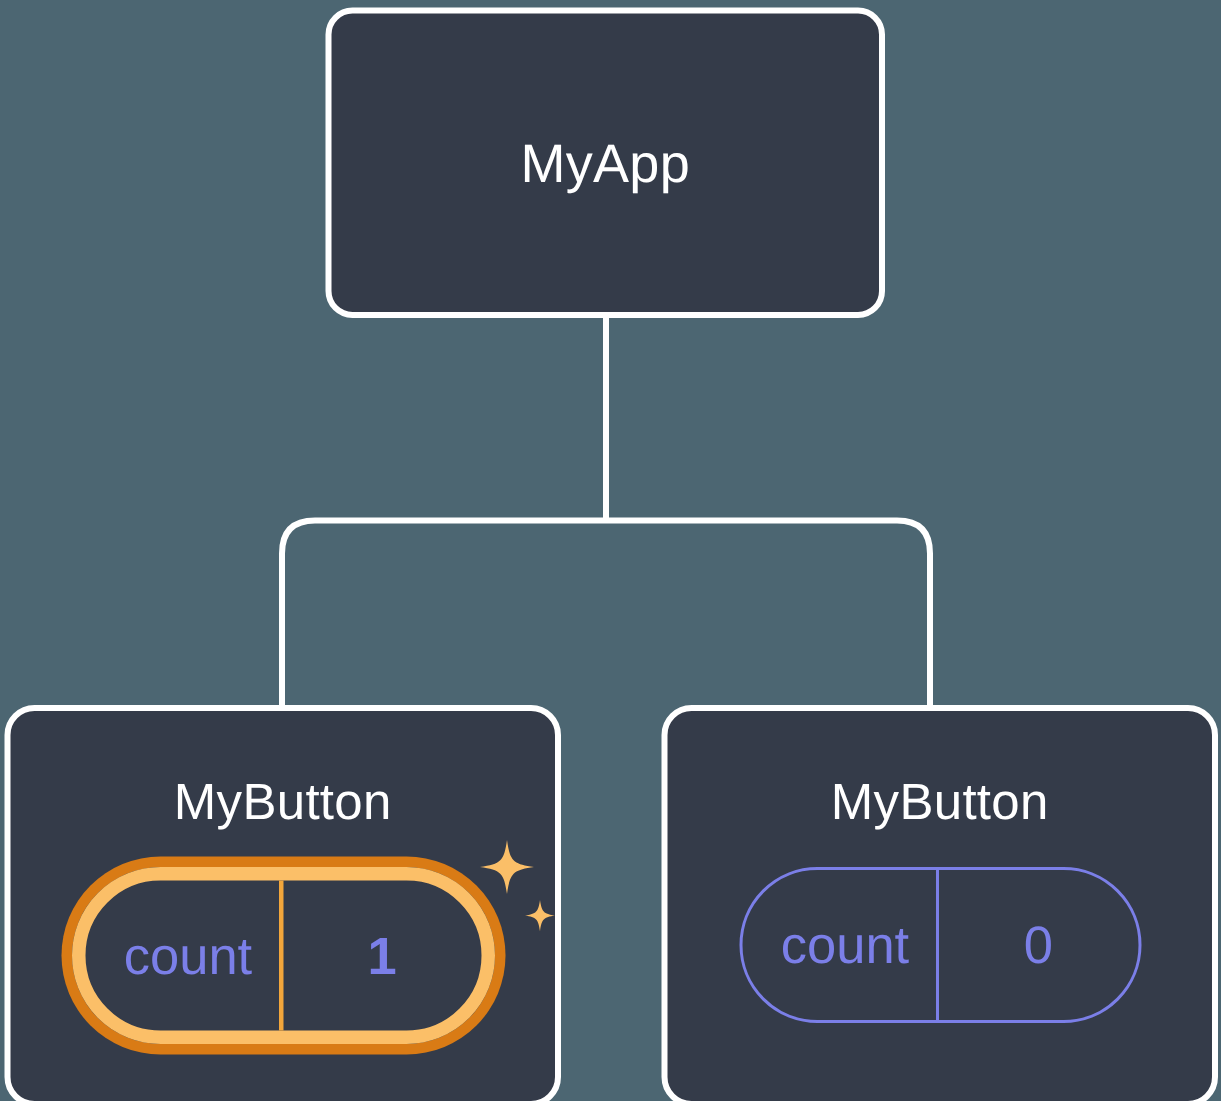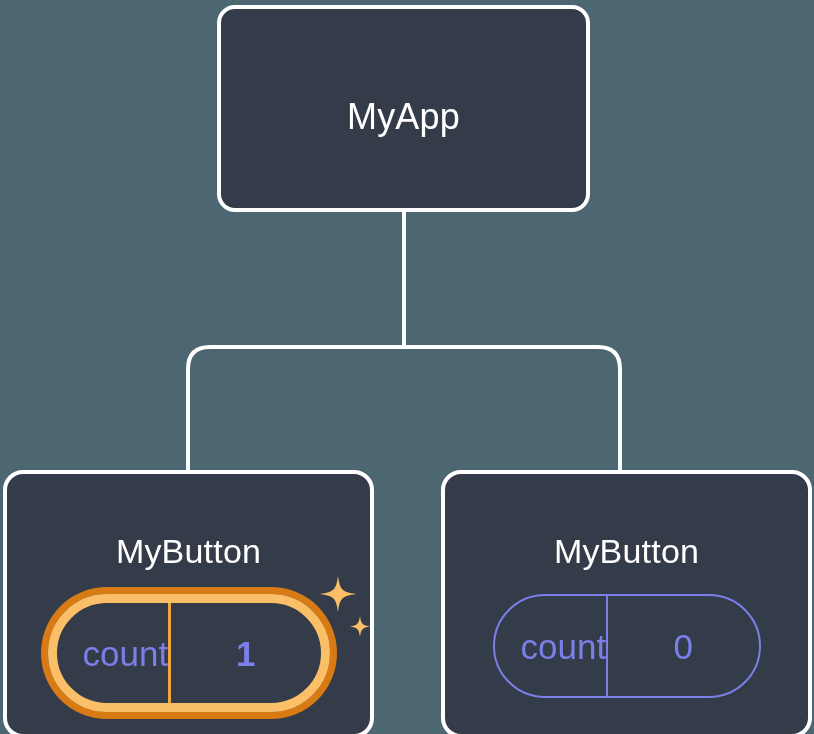--- a/index.html
+++ b/index.html
@@ -62,21 +62,20 @@
   .node-child-left  { left: 3px;   top: 470px; }
   .node-child-right { left: 441px; top: 470px; }
 
   .node-title {
     color: #ffffff;
     font-size: 34px;
     font-weight: 400;
     letter-spacing: 0.2px;
     line-height: 1;
     user-select: none;
-    margin-top: 16px;
   }
   .node-root .node-title { font-size: 36px; }
 
   
   .pill-wrap {
     position: relative;
     margin-top: 26px;
     display: flex;
     align-items: center;
     justify-content: center;
@@ -108,20 +107,21 @@
 
   .pill-cell {
     display: flex;
     align-items: center;
     justify-content: center;
     box-sizing: border-box;
   }
   .pill-key {
     flex: 0 0 auto;
     padding-left: 26px;
+    padding-right: 18px;
   }
   .pill-val {
     flex: 1 1 auto;
     min-width: 68px;
   }
 
   .pill-normal .pill-val { border-left: 2px solid #7b7fe8; }
   .pill-hot    .pill-val { border-left: 3px solid #f2a63b; }
 
   .pill-text {

